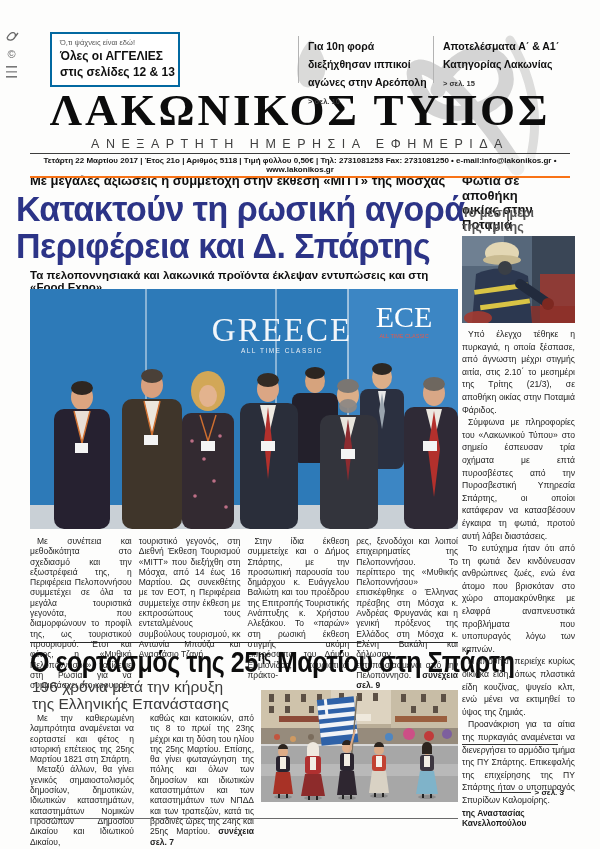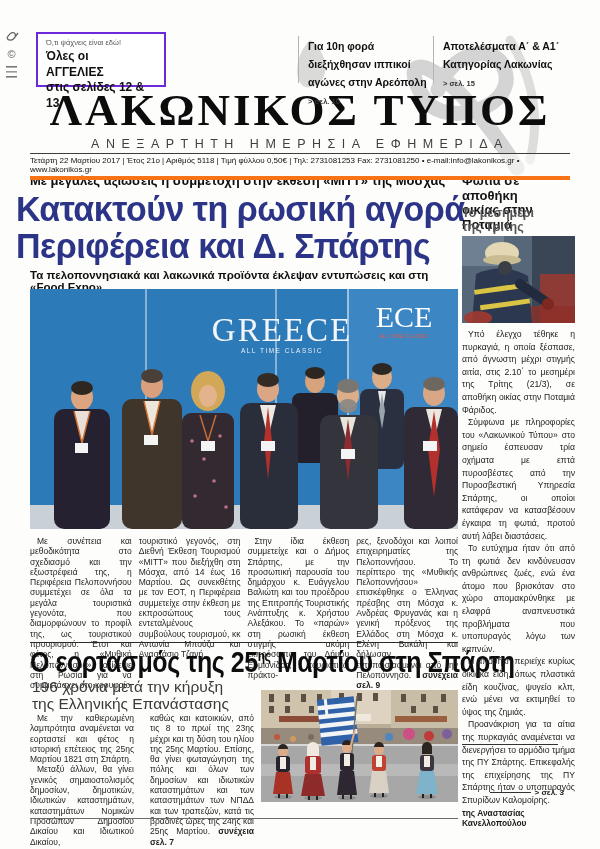--- a/index.html
+++ b/index.html
@@ -3,39 +3,39 @@
 <meta charset="utf-8">
 <style>
   * { margin:0; padding:0; box-sizing:border-box; }
   html,body { background:#e9e9e9; }
   body { font-family:"Liberation Sans", sans-serif; }
   .page { position:relative; width:600px; height:849px; margin:0 auto; background:#fdfdfc; overflow:hidden; color:#1a1a1a; }
   .abs { position:absolute; }
 
   
   #strip-icons { left:3px; top:28px; width:17px; height:66px; }
-  #cls-box { left:36px; top:32px; width:130px; height:55px; border:2px solid #6d28d9; padding:4px 16px 0 8px; background:#fff; }
+  #cls-box { left:50px; top:32px; width:130px; height:55px; border:2px solid #0369a1; padding:4px 0 0 8px; background:#fff; }
   .cls-tag { font-size:7.5px; color:#555; margin-bottom:2px; }
   .cls-line { font-size:12px; font-weight:bold; line-height:1.3; color:#0f0f0f; }
   .teaser { z-index:2; }
   #teaser-1 { left:178px; top:36px; width:113px; }
   #teaser-2 { left:308px; top:36px; width:120px; }
   #teaser-3 { left:443px; top:36px; width:124px; }
   .tdiv { top:36px; height:47px; border-left:1.5px solid #b3b3b3; z-index:2; }
   #tdiv-1 { left:298px; } #tdiv-2 { left:433px; }
   .teaser-title { display:inline; font-size:10.5px; font-weight:bold; line-height:1.33; color:#0f0f0f; }
   .pageref { display:inline; font-size:7.5px; font-weight:bold; color:#333; white-space:nowrap; }
 
   
   #watermark { left:272px; top:10px; width:315px; height:168px; z-index:0; }
   #masthead-title { left:30px; top:84px; width:540px; text-align:center; z-index:1;
      font-family:"Liberation Serif", serif; font-weight:bold; font-size:45px; letter-spacing:3px; color:#0c0c0c; }
   #masthead-sub { left:30px; top:137px; width:540px; text-align:center; font-size:12.5px; letter-spacing:6.5px; color:#404040; z-index:1; }
-  #dateline { left:30px; top:153px; width:540px; border-top:1px solid #3d3d3d; border-bottom:4px solid #f97316;
-     padding:2px 0 2px; text-align:left; font-size:8px; font-weight:normal; color:#111; z-index:1; background:rgba(253,253,252,.6); }
+  #dateline { left:30px; top:153px; width:540px; border-top:1px solid #3d3d3d; border-bottom:2px solid #f97316;
+     padding:2px 0 2px; text-align:center; font-size:8px; font-weight:bold; color:#111; z-index:1; background:rgba(253,253,252,.6); }
 
   
   #kicker { left:30px; top:173px; width:430px; font-size:13px; font-weight:bold; color:#0e0e0e; }
   .hl1-line { display:block; font-size:35px; font-weight:bold; color:#2c3487; line-height:37px; letter-spacing:-0.5px;
      transform:scaleX(.97); transform-origin:left; white-space:nowrap; }
   #headline1 { left:16px; top:190px; }
   #deck { left:30px; top:269px; width:430px; font-size:11.5px; font-weight:bold; color:#0e0e0e; }
   #lead-photo { left:30px; top:289px; width:428px; height:240px; }
   #lead-cols { left:30px; top:536px; width:428px; display:flex; gap:7px; }
   .body-col { flex:1; font-size:8.5px; line-height:10.3px; text-align:justify; color:#1e1e1e; }

